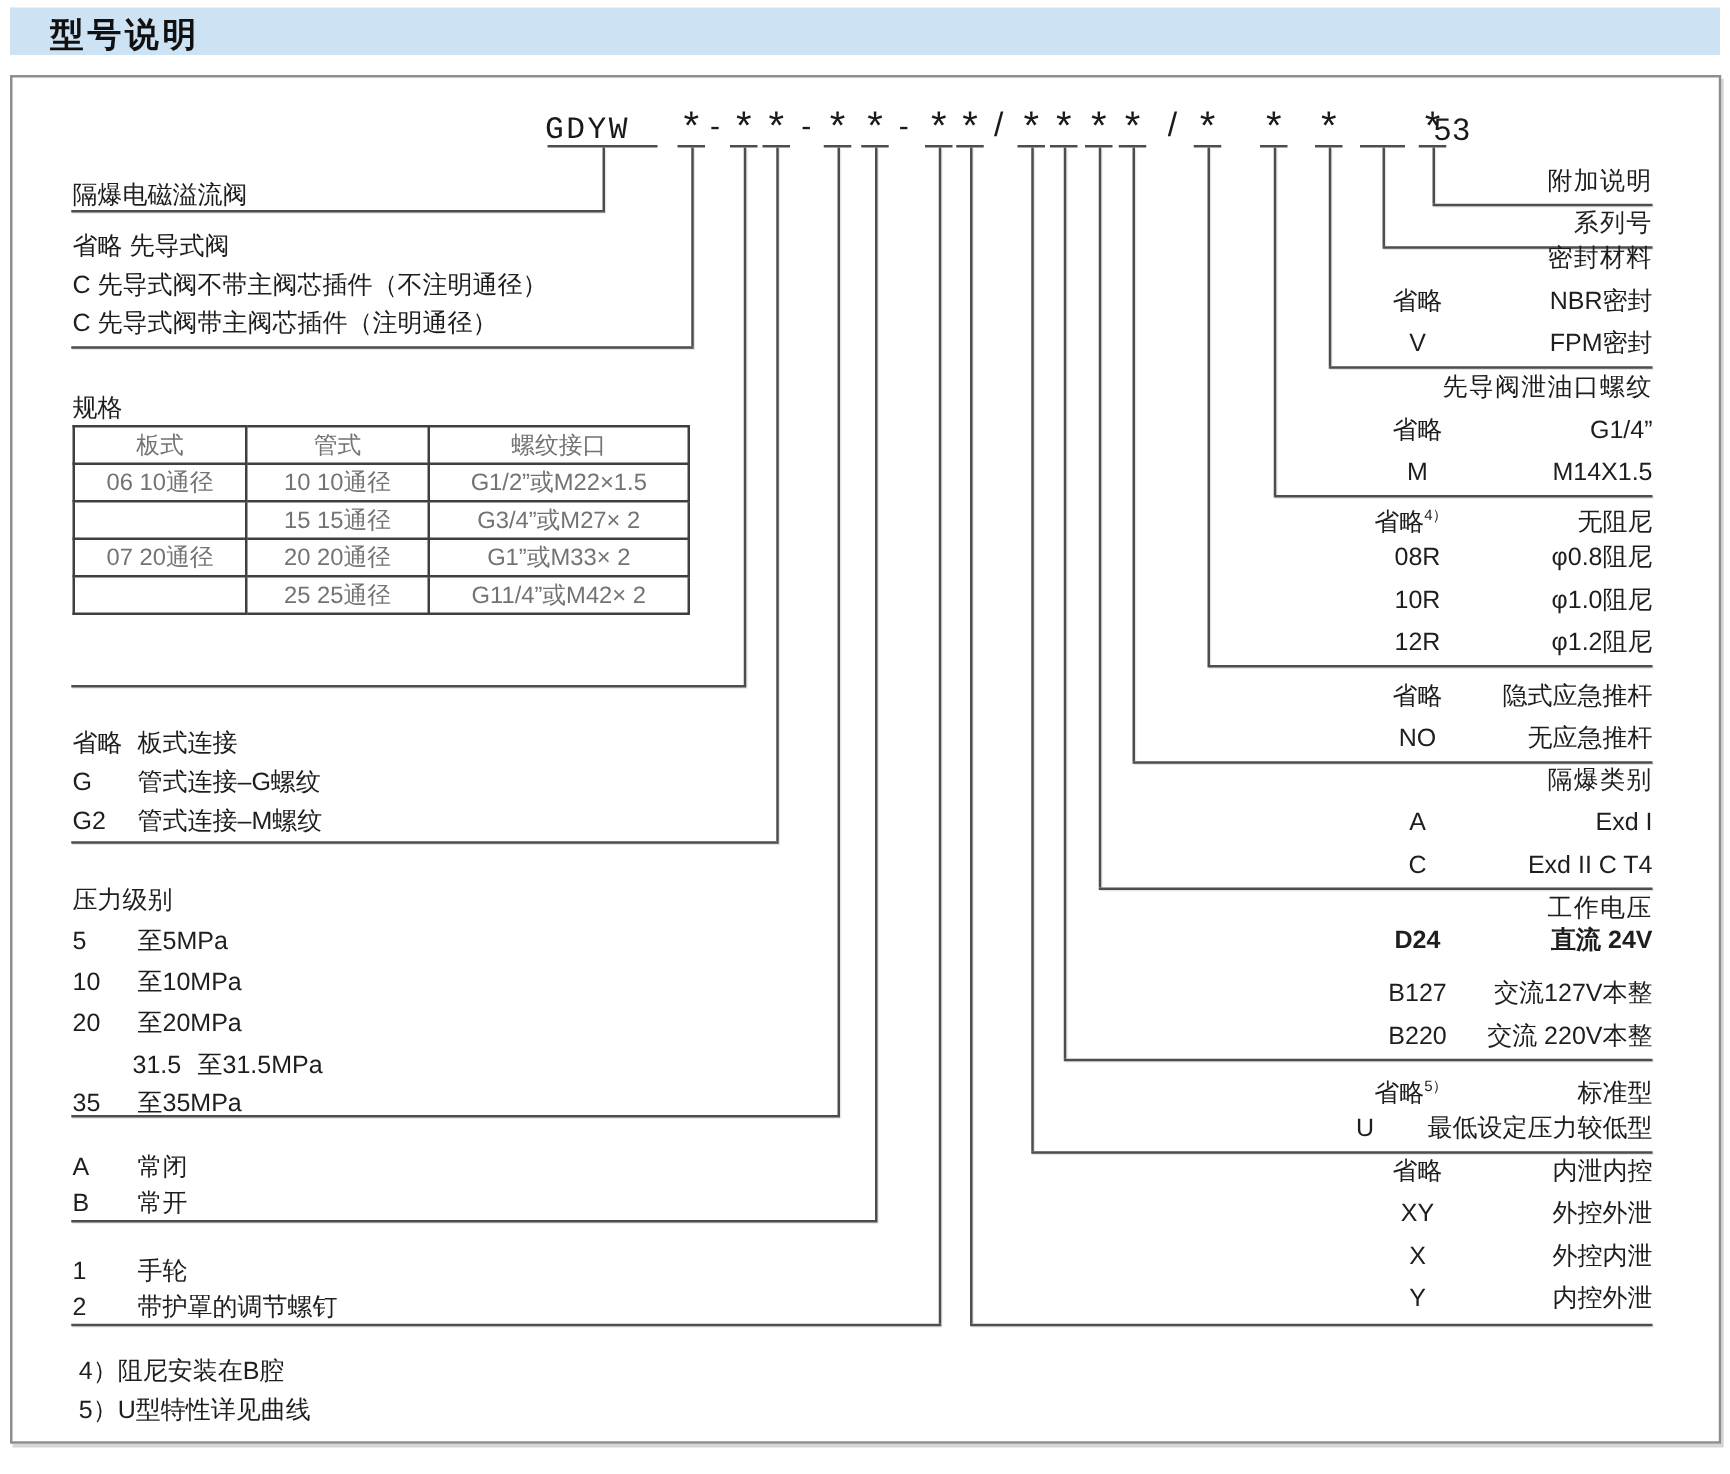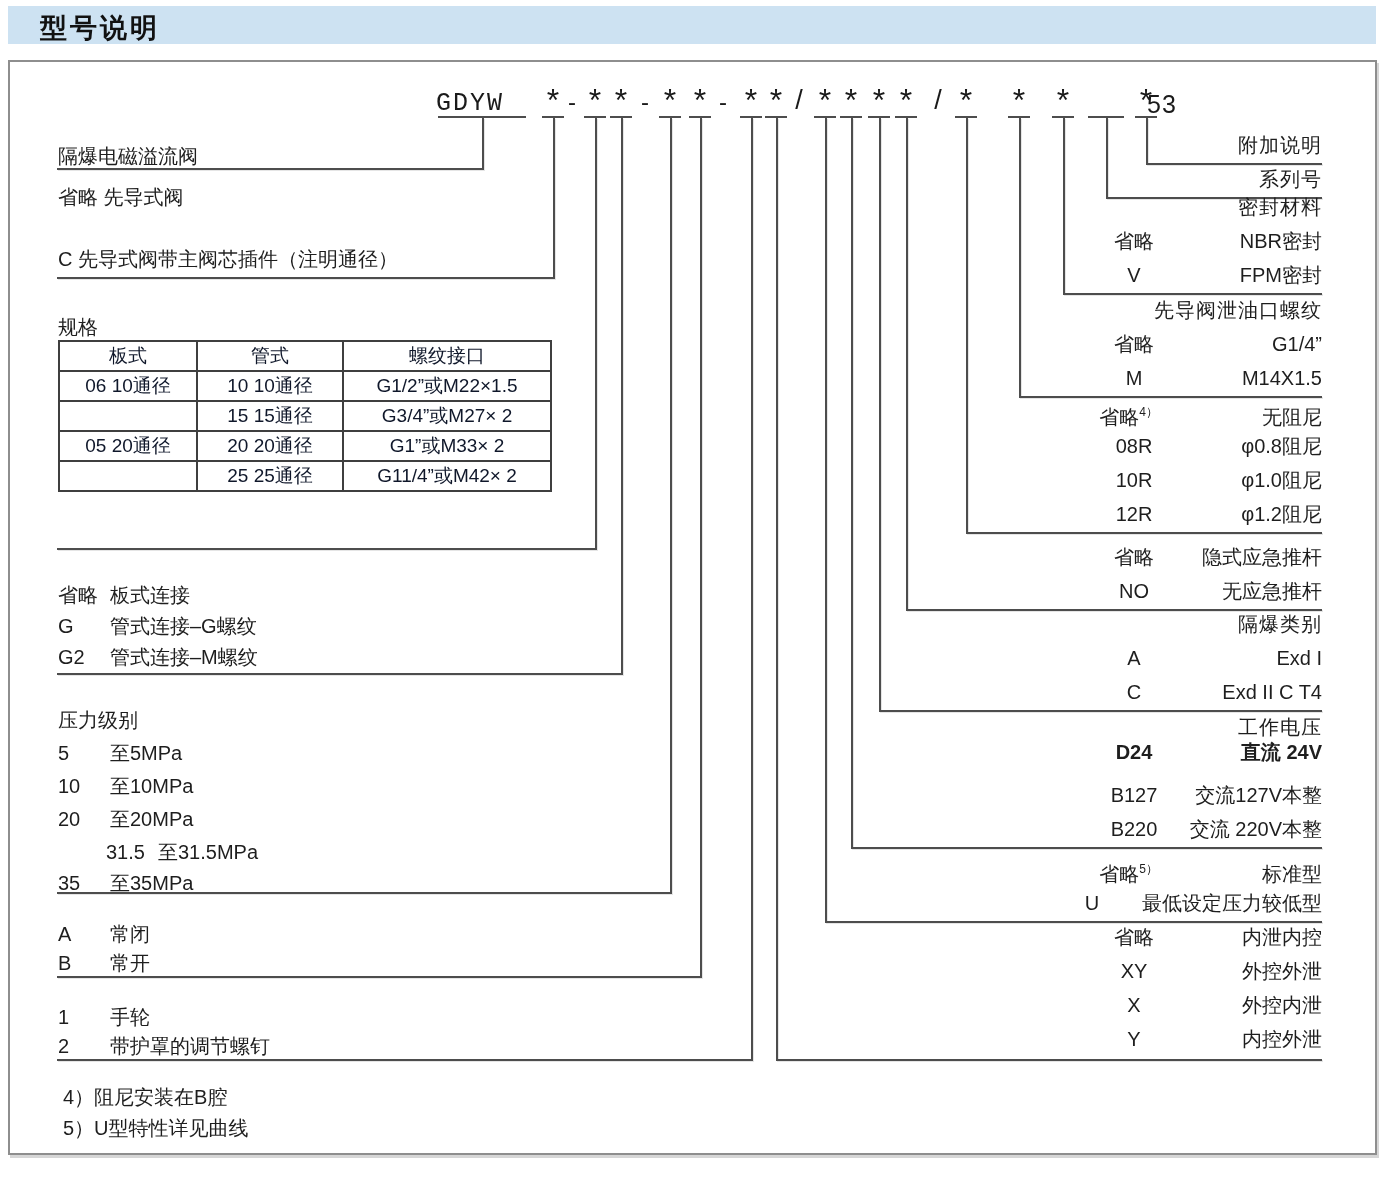--- a/index.html
+++ b/index.html
@@ -22,21 +22,21 @@
   .lrow{position:absolute;left:58px;font-size:20px;line-height:24px;white-space:nowrap;display:flex;}
   .lcode{display:inline-block;min-width:52px;}
   .note{position:absolute;left:63px;font-size:20px;line-height:24px;white-space:nowrap;}
   .rrow{position:absolute;right:62px;font-size:20px;line-height:24px;white-space:nowrap;display:flex;align-items:baseline;}
   .rcode{text-align:center;min-width:48px;margin-right:26px;}
   .rdesc{text-align:right;min-width:138px;}
   .rhead{position:absolute;right:62px;font-size:20px;line-height:24px;white-space:nowrap;letter-spacing:1px;}
   sup{font-size:12px;}
   table.spec{position:absolute;left:58px;top:340px;border-collapse:collapse;background:#fff;}
   table.spec th,table.spec td{border:2px solid #3f3f3f;font-size:19px;font-weight:normal;
-      text-align:center;height:28px;padding:0 4px;color:#0f172a;}
+      text-align:center;height:28px;padding:0 4px;color:#737373;}
   .c1{width:128px;}.c2{width:136px;}.c3{width:198px;}
 </style>
 </head>
 <body>
 
 <div class="page">
 
   <div class="header-bar">
     <span class="header-title">型号说明</span>
   </div>
@@ -117,20 +117,21 @@
   <div class="hline" style="top:532px;left:966px;width:356px;"></div>
   <div class="hline" style="top:609px;left:906px;width:416px;"></div>
   <div class="hline" style="top:710px;left:879px;width:443px;"></div>
   <div class="hline" style="top:847px;left:851px;width:471px;"></div>
   <div class="hline" style="top:921px;left:825px;width:497px;"></div>
   <div class="hline" style="top:1059px;left:776px;width:546px;"></div>
 
   <div class="llabel" style="top:144px;">隔爆电磁溢流阀</div>
 
   <div class="llabel" style="top:185px;">省略 先导式阀</div>
+  <div class="llabel" style="top:216px;">C 先导式阀不带主阀芯插件（不注明通径）</div>
   <div class="llabel" style="top:247px;">C 先导式阀带主阀芯插件（注明通径）</div>
 
   <div class="llabel" style="top:315px;">规格</div>
 
   <table class="spec">
     <tbody>
         <tr>
       <th class="c1">板式</th>
       <th class="c2">管式</th>
       <th class="c3">螺纹接口</th>
@@ -139,21 +140,21 @@
       <td>06 10通径</td>
       <td>10 10通径</td>
       <td>G1/2”或M22×1.5</td>
     </tr>
     <tr>
       <td></td>
       <td>15 15通径</td>
       <td>G3/4”或M27× 2</td>
     </tr>
     <tr>
-      <td>05 20通径</td>
+      <td>07 20通径</td>
       <td>20 20通径</td>
       <td>G1”或M33× 2</td>
     </tr>
     <tr>
       <td></td>
       <td>25 25通径</td>
       <td>G11/4”或M42× 2</td>
     </tr>
   </tbody>
     </table>

